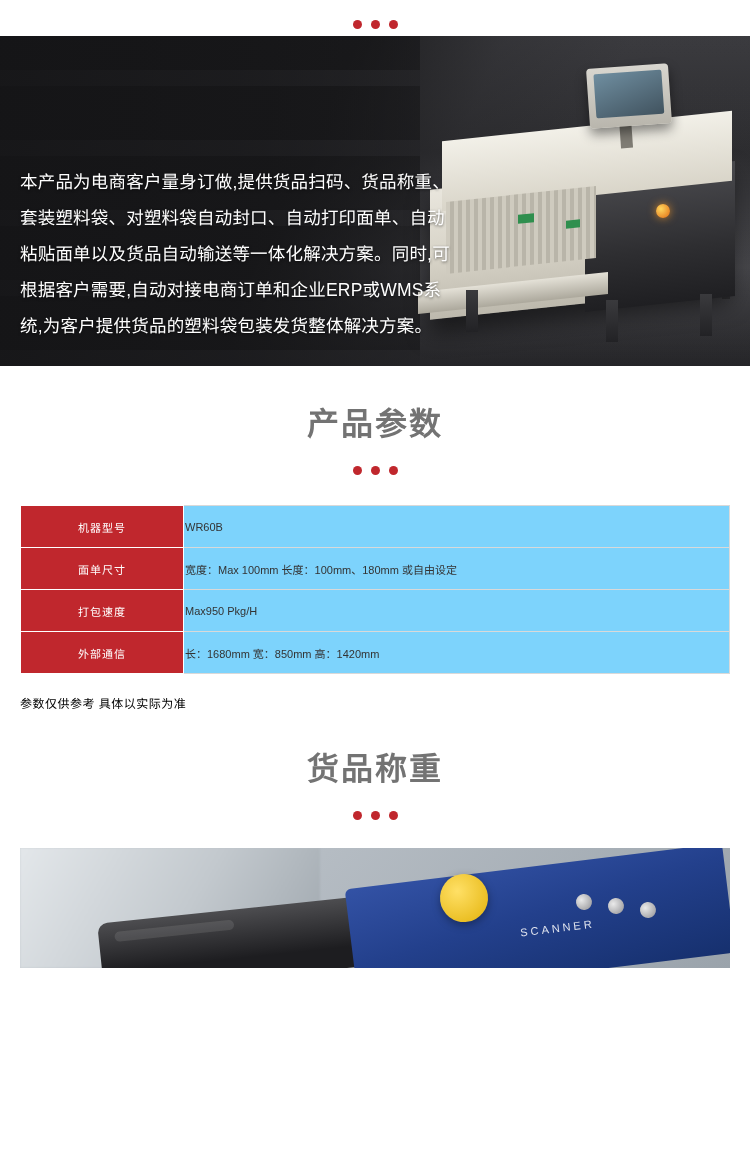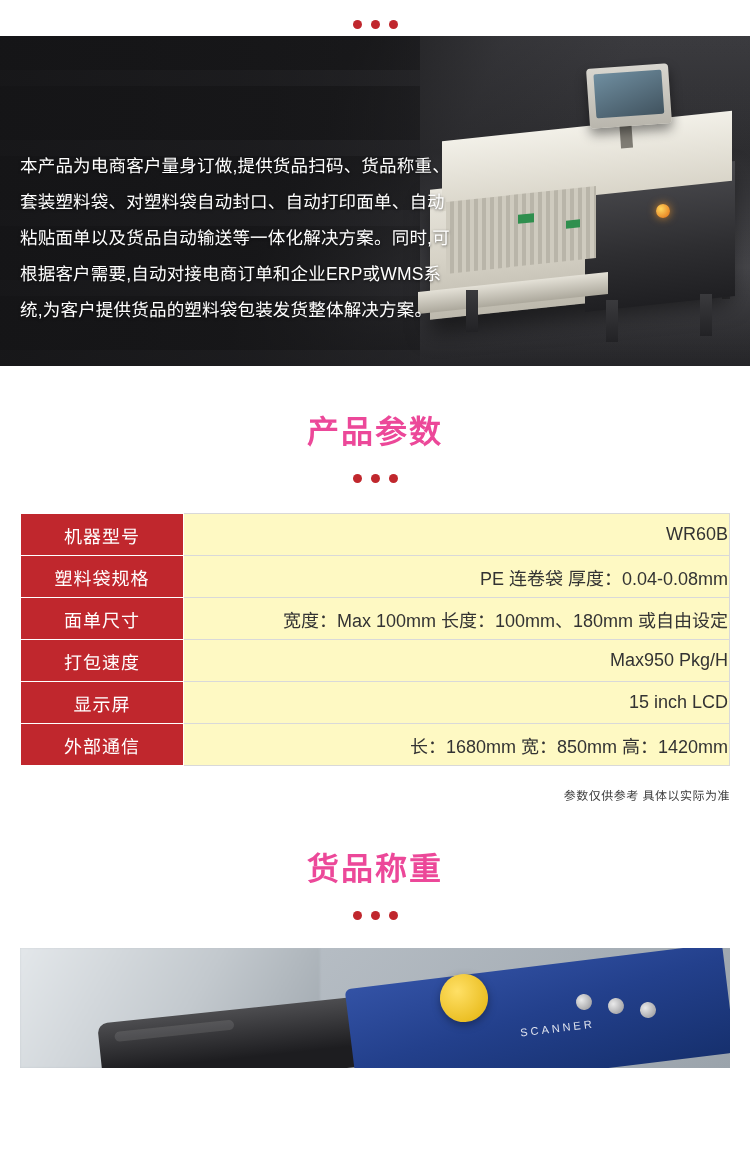--- a/index.html
+++ b/index.html
@@ -139,70 +139,69 @@
     background: #2f8f4e; transform: skewY(-6deg);
   }
   .m-post {
     left: 352px; top: 95px; width: 8px; height: 150px;
     background: linear-gradient(180deg, #55555a, #2b2b2e);
   }
 
   .hero-text {
     position: absolute;
     left: 20px;
-    top: 112px;
+    top: 128px;
     width: 430px;
     color: #ffffff;
     font-size: 17.5px;
     line-height: 36px;
     letter-spacing: 0.2px;
     text-shadow: 0 1px 3px rgba(0,0,0,0.6);
   }
 
   
   .section-title {
     text-align: center;
     font-size: 32px;
     font-weight: bold;
-    color: #ec4899;
+    color: #737373;
     letter-spacing: 2px;
     padding-top: 32px;
-    margin-top: 8px;
   }
   .title-dots { margin-top: 22px; }
 
   
   .spec-wrap { padding: 30px 20px 0 20px; }
   table.spec {
     width: 710px;
     border-collapse: collapse;
     table-layout: fixed;
   }
   table.spec td {
     border: 1px solid #ffffff;
     height: 39px;
-    font-size: 18px;
+    font-size: 11px;
   }
   table.spec td.k {
     width: 160px;
     background: #c0272d;
     color: #ffffff;
     text-align: center;
     letter-spacing: 1px;
   }
   table.spec td.v {
-    background: #fef9c3;
+    background: #7dd3fc;
     color: #333333;
-    text-align: right;
+    text-align: left;
     border: 1px solid #d9d9d9;
   }
   .spec-note {
-    text-align: right;
+    text-align: left;
     font-size: 12px;
-    color: #404040;
+    color: #000000;
     padding-top: 20px;
     letter-spacing: 0.5px;
   }
 
   
   .detail-photo {
     margin: 28px 20px 0 20px;
     width: 710px;
     height: 120px;
     overflow: hidden;
@@ -300,34 +299,26 @@
   </div>
 
   <div class="spec-wrap">
     <table class="spec">
       <tbody>
         <tr>
           <td class="k">机器型号</td>
           <td class="v">WR60B</td>
         </tr>
         <tr>
-          <td class="k">塑料袋规格</td>
-          <td class="v">PE 连卷袋 厚度：0.04-0.08mm</td>
-        </tr>
-        <tr>
           <td class="k">面单尺寸</td>
           <td class="v">宽度：Max 100mm 长度：100mm、180mm 或自由设定</td>
         </tr>
         <tr>
           <td class="k">打包速度</td>
           <td class="v">Max950 Pkg/H</td>
-        </tr>
-        <tr>
-          <td class="k">显示屏</td>
-          <td class="v">15 inch LCD</td>
         </tr>
         <tr>
           <td class="k">外部通信</td>
           <td class="v">长：1680mm 宽：850mm 高：1420mm</td>
         </tr>
       </tbody>
     </table>
     <div class="spec-note">参数仅供参考 具体以实际为准</div>
   </div>
 

